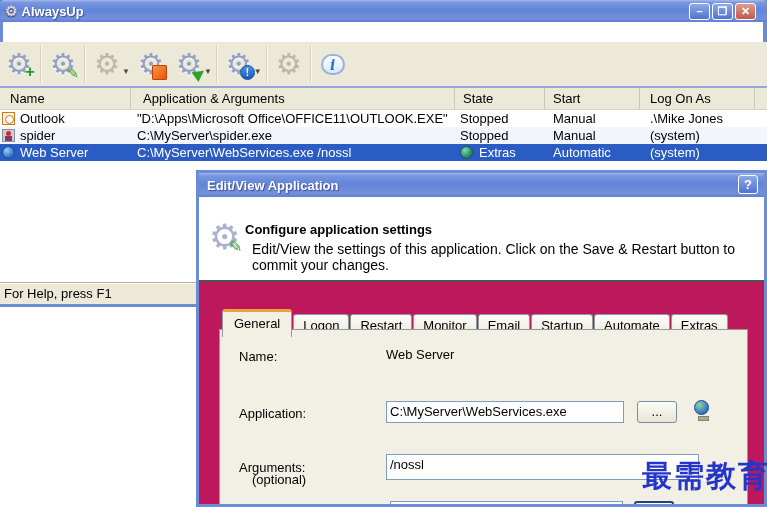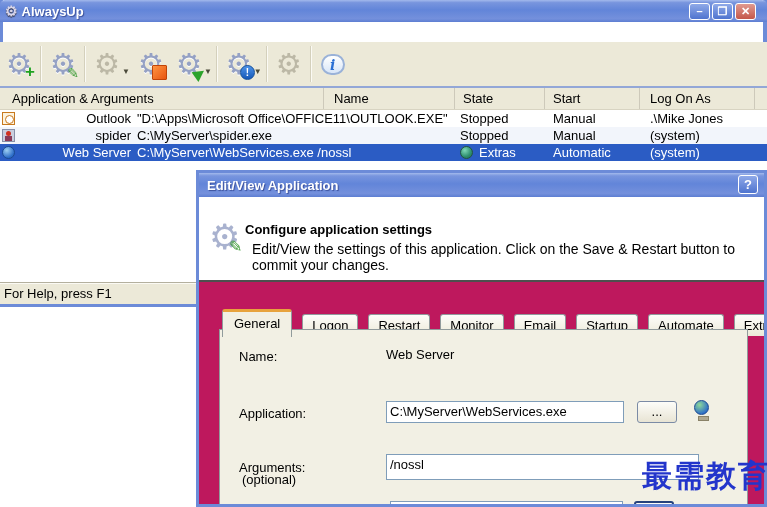--- a/index.html
+++ b/index.html
@@ -53,21 +53,21 @@
   .hcell{box-sizing:border-box;border-right:1px solid #cdc9ba;display:flex;align-items:center;padding-left:8px;}
   .hcell.c0{width:131px;padding-left:10px;}
   .hcell.c1{width:324px;padding-left:12px;}
   .hcell.c2{width:90px;}
   .hcell.c3{width:95px;}
   .hcell.c4{width:115px;padding-left:10px;}
   .lv-row{display:flex;height:17px;align-items:center;}
   .lv-row.alt{background:#f2f5fb;}
   .lv-row.selected{background:#2b5cc4;color:#fff;}
   .rcell{box-sizing:border-box;overflow:hidden;white-space:nowrap;}
-  .rcell.c0{width:131px;display:flex;align-items:center;padding-left:2px;justify-content:space-between;}
+  .rcell.c0{width:131px;display:flex;align-items:center;padding-left:2px;}
   .rcell.c1{width:324px;padding-left:6px;}
   .rcell.c2{width:90px;padding-left:5px;display:flex;align-items:center;}
   .rcell.c3{width:95px;padding-left:8px;}
   .rcell.c4{width:115px;padding-left:10px;}
   .row-icon{width:13px;height:13px;margin-right:5px;position:relative;flex:none;}
   .icon-outlook{border:1px solid #c8791e;background:#fdf3de;box-sizing:border-box;}
   .icon-outlook::after{content:"";position:absolute;left:2px;top:2px;width:7px;height:7px;border-radius:50%;
     border:1px solid #c8791e;background:#fff;}
   .icon-spider{background:#c9cede;border:1px solid #8890a8;box-sizing:border-box;}
   .icon-spider::after{content:"";position:absolute;left:3px;top:1px;width:5px;height:5px;border-radius:50%;background:#d03020;}
@@ -90,21 +90,21 @@
     background:linear-gradient(180deg,#8fa9e8,#4f74cf);color:#fff;font-weight:bold;text-align:center;line-height:18px;box-sizing:border-box;}
   .dlg-header{height:83px;background:#fff;position:relative;}
   .dlg-header .big-gear{position:absolute;left:10px;top:22px;font-size:35px;color:#a9b2cf;text-shadow:0 1px 0 #fff;line-height:1;}
   .dlg-header .big-pencil{position:absolute;left:30px;top:40px;font-size:16px;color:#3a9a34;}
   .hdr-title{position:absolute;left:46px;top:25px;font-weight:bold;}
   .hdr-sub{position:absolute;left:53px;top:44px;font-size:14px;}
   .dlg-divider{height:2px;background:#4f4f4f;}
   .dlg-body{position:relative;height:228px;}
   .tabs{position:absolute;left:23px;top:26px;display:flex;align-items:flex-end;}
   .tab{border:1px solid #919b9c;border-bottom:none;border-radius:3px 3px 0 0;
-    background:linear-gradient(180deg,#fdfdf9,#ece9d8);padding:3px 9px 3px 9px;margin-right:10px;height:15px;}
+    background:linear-gradient(180deg,#fdfdf9,#ece9d8);padding:3px 9px 3px 9px;margin-right:1px;height:15px;}
   .tab.active{background:#f2f0e4;border-top:3px solid #e8a33d;padding:4px 11px 6px 11px;position:relative;top:1px;z-index:2;}
   .tabpanel{position:absolute;left:20px;top:47px;width:529px;height:200px;
     border:1px solid #919b9c;background:#f2f0e4;box-sizing:border-box;}
   .flabel{position:absolute;color:#000;}
   .fvalue{position:absolute;}
   .xp-input{position:absolute;background:#fff;border:1px solid #7f9db9;box-sizing:border-box;
     padding:2px 3px;overflow:hidden;white-space:nowrap;}
   .xp-btn{position:absolute;width:40px;height:22px;border:1px solid #7b8ba5;border-radius:3px;
     background:linear-gradient(180deg,#fdfdf9,#e8e4d4);text-align:center;line-height:19px;box-sizing:border-box;}
   .xp-btn.darkfocus{border:2px solid #26427c;}
@@ -168,22 +168,22 @@
         <span class="gear disabled">⚙</span>
       </div>
       <div class="tsep"></div>
       <div class="tbtn">
         <span class="info-balloon">i</span>
       </div>
     </div>
 
     <div class="listview">
       <div class="lv-header">
+        <div class="hcell c0">Name</div>
         <div class="hcell c1">Application &amp; Arguments</div>
-        <div class="hcell c0">Name</div>
         <div class="hcell c2">State</div>
         <div class="hcell c3">Start</div>
         <div class="hcell c4">Log On As</div>
       </div>
 
       <div class="lv-row">
         <div class="rcell c0">
           <span class="row-icon icon-outlook"></span>
           <span>Outlook</span>
         </div>
@@ -257,21 +257,21 @@
       <div class="tabpanel">
         <div class="flabel" style="left:19px;top:19px;">Name:</div>
         <div class="fvalue" style="left:166px;top:17px;">Web Server</div>
 
         <div class="flabel" style="left:19px;top:76px;">Application:</div>
         <div class="xp-input" style="left:166px;top:71px;width:238px;height:22px;">C:\MyServer\WebServices.exe</div>
         <div class="xp-btn" style="left:417px;top:71px;">...</div>
         <div class="globe-pick" style="left:474px;top:70px;"></div>
 
         <div class="flabel" style="left:19px;top:130px;">Arguments:</div>
-        <div class="flabel" style="left:22px;top:142px;">(optional)</div>
+        <div class="flabel" style="left:32px;top:142px;">(optional)</div>
         <div class="xp-input" style="left:166px;top:124px;width:313px;height:26px;">/nossl</div>
 
         <div class="xp-input" style="left:170px;top:171px;width:233px;height:24px;"></div>
         <div class="xp-btn darkfocus" style="left:414px;top:171px;height:24px;"></div>
       </div>
     </div>
   </div>
 
   <div class="watermark" style="color: rgb(35, 53, 203);">最需教育</div>
 </div>

